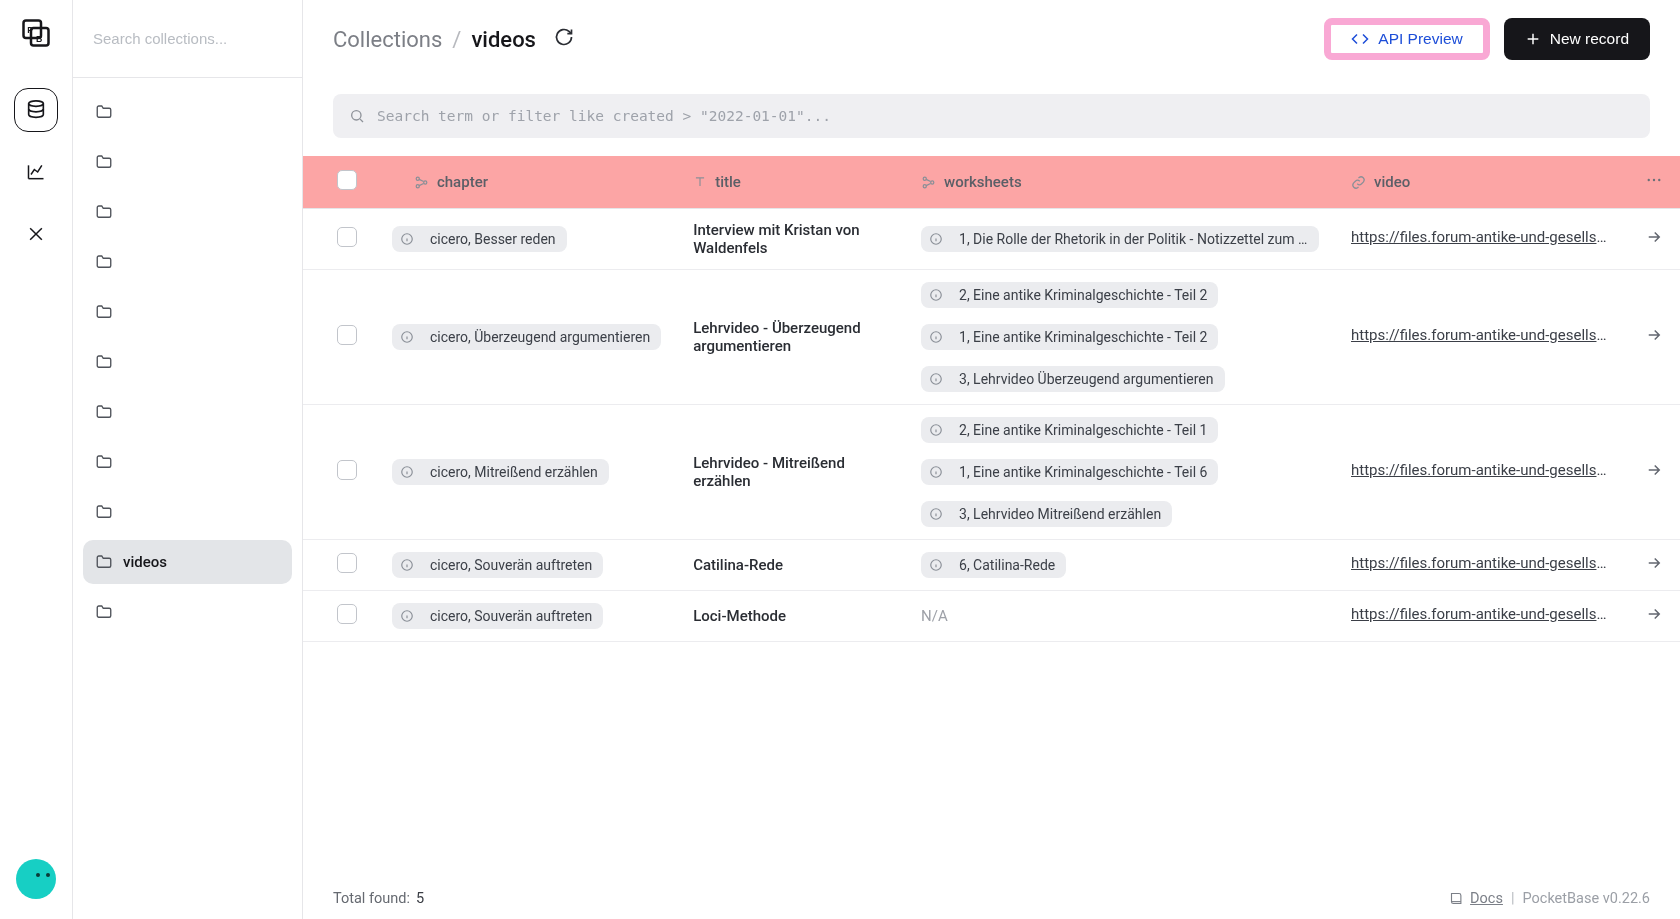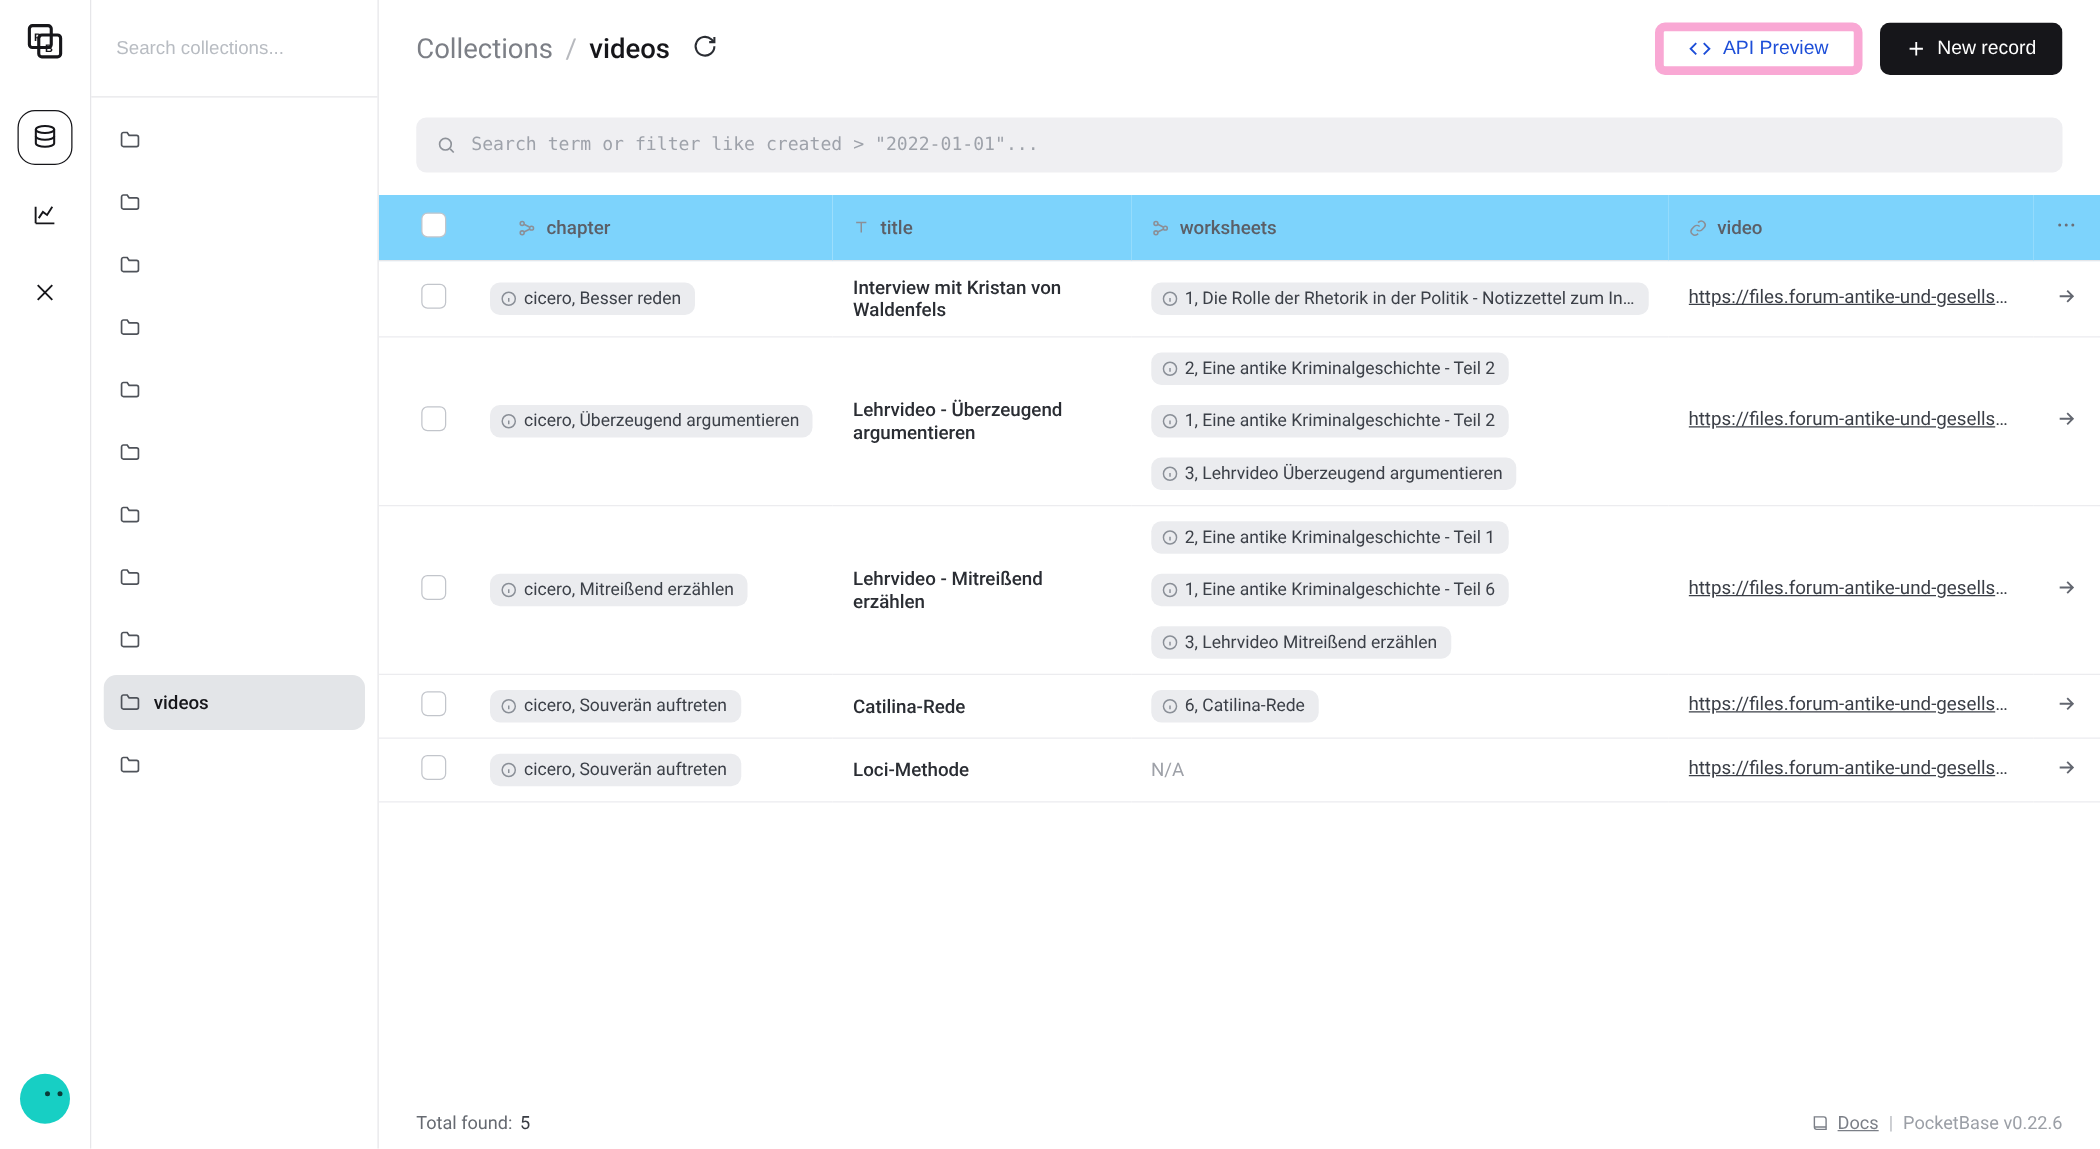--- a/index.html
+++ b/index.html
@@ -150,21 +150,21 @@
       width: calc(100% - 0px);
       border-collapse: collapse;
       font-size: 15px;
     }
     thead th {
       text-align:left;
       font-weight:500;
       color:#4c5059;
       padding: 14px 16px;
       border-bottom: 1px solid #e5e6e9;
-      background:#7dd3fc;
+      background:#fca5a5;
       white-space:nowrap;
     }
     thead th:first-child { padding-left:34px; width:64px;}
     thead th:last-child { width:54px; text-align:center;}
     thead th.col-chapter { padding-left:38px;}
     .col-ic-head { display:flex; align-items:center; gap:8px; color:#5b5f67;}
     .col-ic-head svg { color:#8b8f97; }
 
     tbody td {
       padding: 12px 16px;
@@ -174,21 +174,21 @@
     }
     tbody td:first-child { padding-left:34px; }
     tbody td.col-arrow { width:54px; text-align:center; color:#636770;}
     tbody tr { background:#fff; }
     .checkbox {
       width:20px; height:20px; border:1.5px solid #c2c5cb; border-radius:5px;
       display:inline-block; cursor:pointer; background:#fff;
     }
 
     .chip {
-      display:inline-flex; align-items:center; gap:5px;
+      display:inline-flex; align-items:center; gap:16px;
       background:#ebecef; color:#3c4048;
       border-radius: 8px;
       padding: 5px 11px 5px 8px;
       font-size:14px;
       white-space:nowrap;
       max-width:100%;
     }
     .chip + .chip { margin-top:8px;text-align:center; }
     .chip svg { color:#8a8f97; flex:0 0 14px;}
     .chip .chip-txt { overflow:hidden; text-overflow:ellipsis; }

